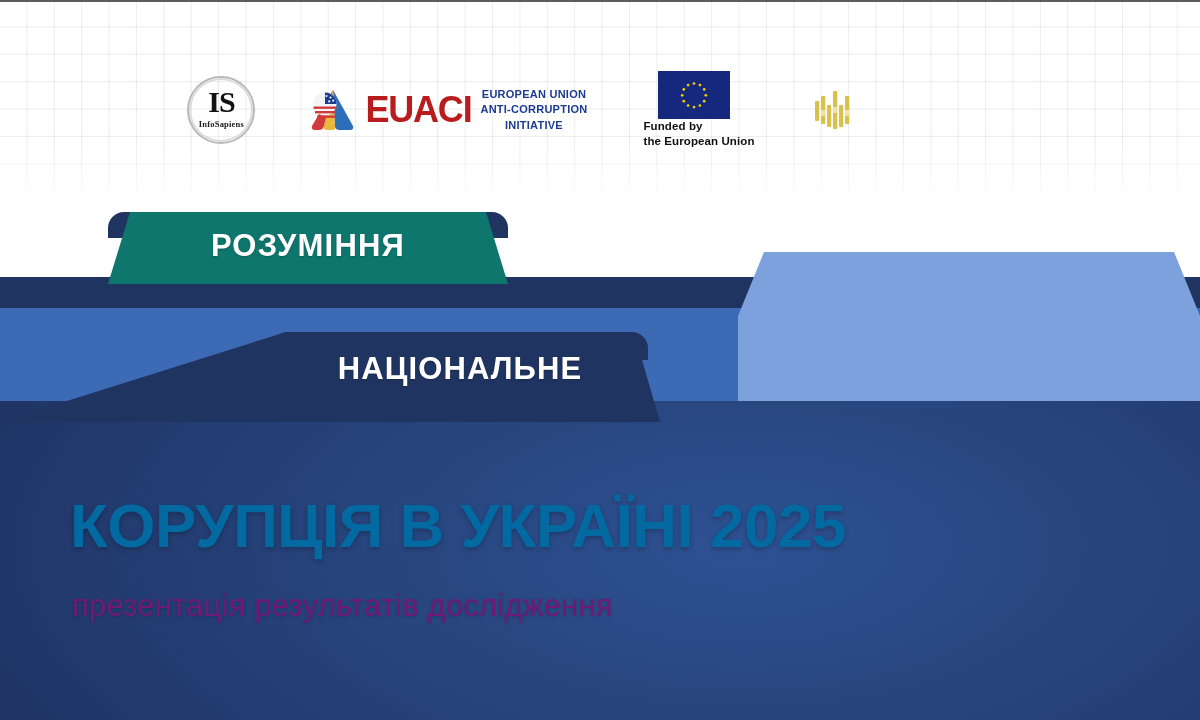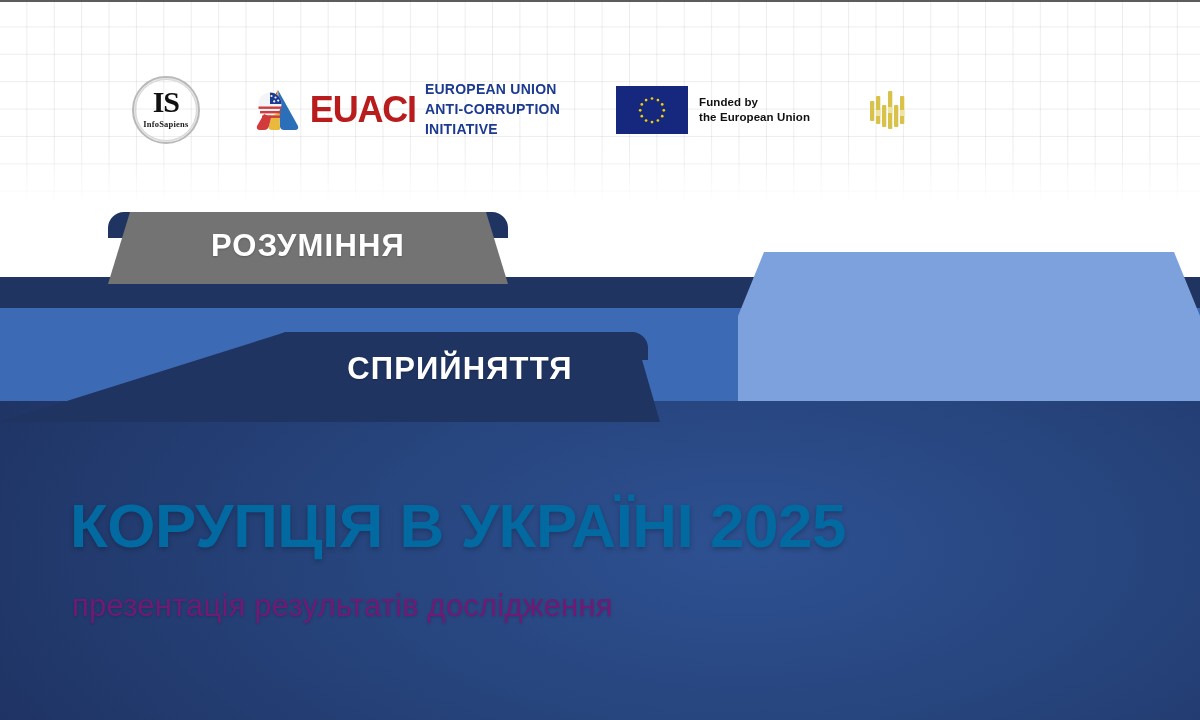--- a/index.html
+++ b/index.html
@@ -64,26 +64,27 @@
   }
 
   
   .euaci{display:flex;align-items:center;margin-right:40px;}
   .euaci-mark{width:46px;height:44px;position:relative;margin-right:9px;}
   .euaci-word{
     font-weight:700;font-size:36px;color:#b91c1c;letter-spacing:-1.2px;
     line-height:1;margin-right:9px;font-family:"Liberation Sans",sans-serif;
   }
   .euaci-sub{
-    font-size:14px;font-weight:700;color:#1c3a8f;line-height:1.42;
+    font-size:11px;font-weight:700;color:#1c3a8f;line-height:1.42;
     letter-spacing:.25px;
-  }
-
-  
-  .eu{display:flex;align-items:center;margin-right:42px;}
+    text-align:center;
+  }
+
+  
+  .eu{display:flex;align-items:center;margin-right:42px;flex-direction:column;}
   .eu-flag{
     width:72px;height:48px;background:#15287e;position:relative;margin-right:11px;
     flex:0 0 auto;
   }
   .eu-sub{
     font-size:11.5px;font-weight:700;color:#101010;line-height:1.33;
     letter-spacing:.1px;
   }
 
   
@@ -104,21 +105,21 @@
 
   
   .tab{
     position:absolute;display:flex;align-items:center;justify-content:center;
     color:#fff;font-weight:700;letter-spacing:1.2px;
     text-shadow:0 1px 2px rgba(0,0,0,.22);
   }
   
   .tab-understanding{
     left:108px;top:212px;width:400px;height:72px;
-    background:#737373;
+    background:#0f766e;
     clip-path:polygon(22px 0, 378px 0, 400px 72px, 0 72px);
     border-radius:14px 14px 0 0;
     font-size:31px;
     padding-bottom:4px;
     box-sizing:border-box;
   }
   .tab-understanding-r{
     position:absolute;left:108px;top:212px;width:400px;height:26px;
     background:#203461;border-radius:16px 16px 0 0;
   }
@@ -266,21 +267,21 @@
     </div>
   </div>
 
   <div class="band-dark"></div>
   <div class="band-mid"></div>
 
   <div class="panel-perception"></div>
 
   <div class="panel-prevalence"></div>
   <div class="panel-prevalence-top"></div>
-  <div class="tab-prevalence-label">СПРИЙНЯТТЯ</div>
+  <div class="tab-prevalence-label">НАЦІОНАЛЬНЕ</div>
 
   <div class="tab-understanding-r"></div>
   <div class="tab tab-understanding">РОЗУМІННЯ</div>
 
   <div class="title">КОРУПЦІЯ В УКРАЇНІ 2025</div>
   <div class="subtitle">презентація результатів дослідження</div>
 
 </div>
 
 </body></html>

